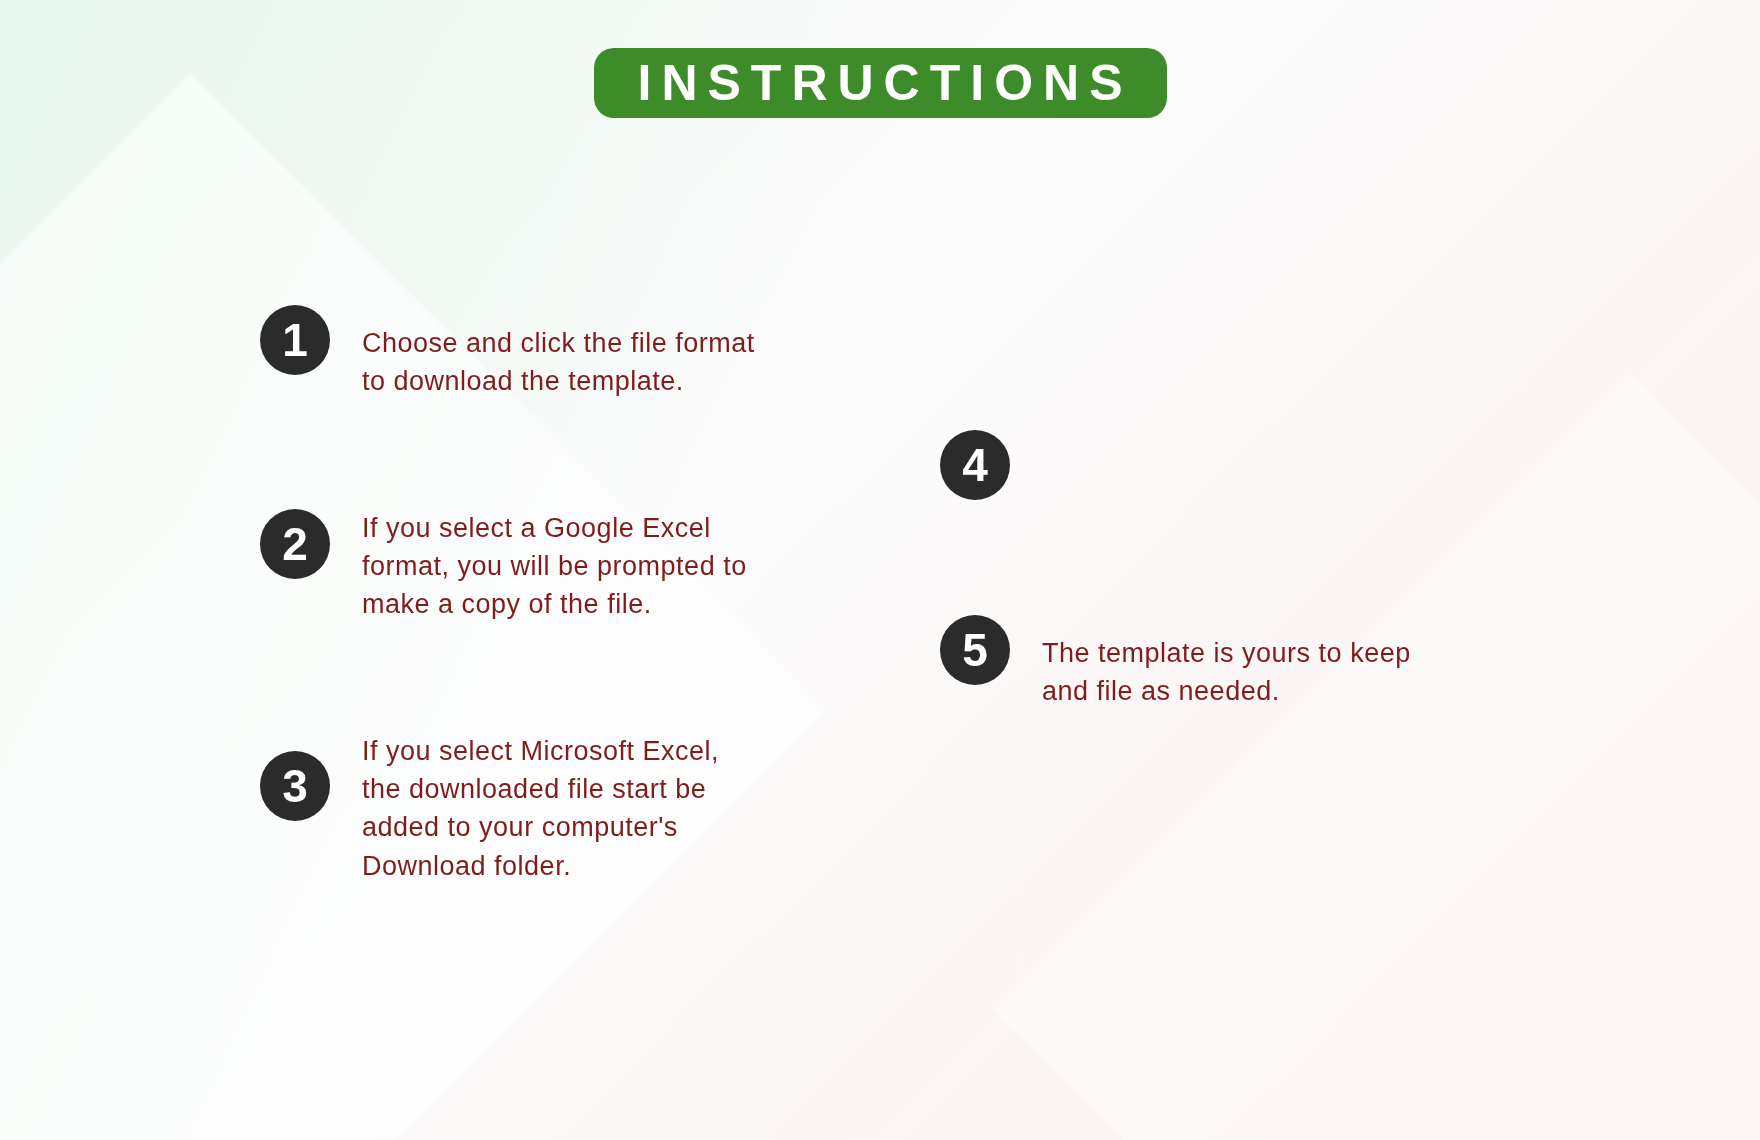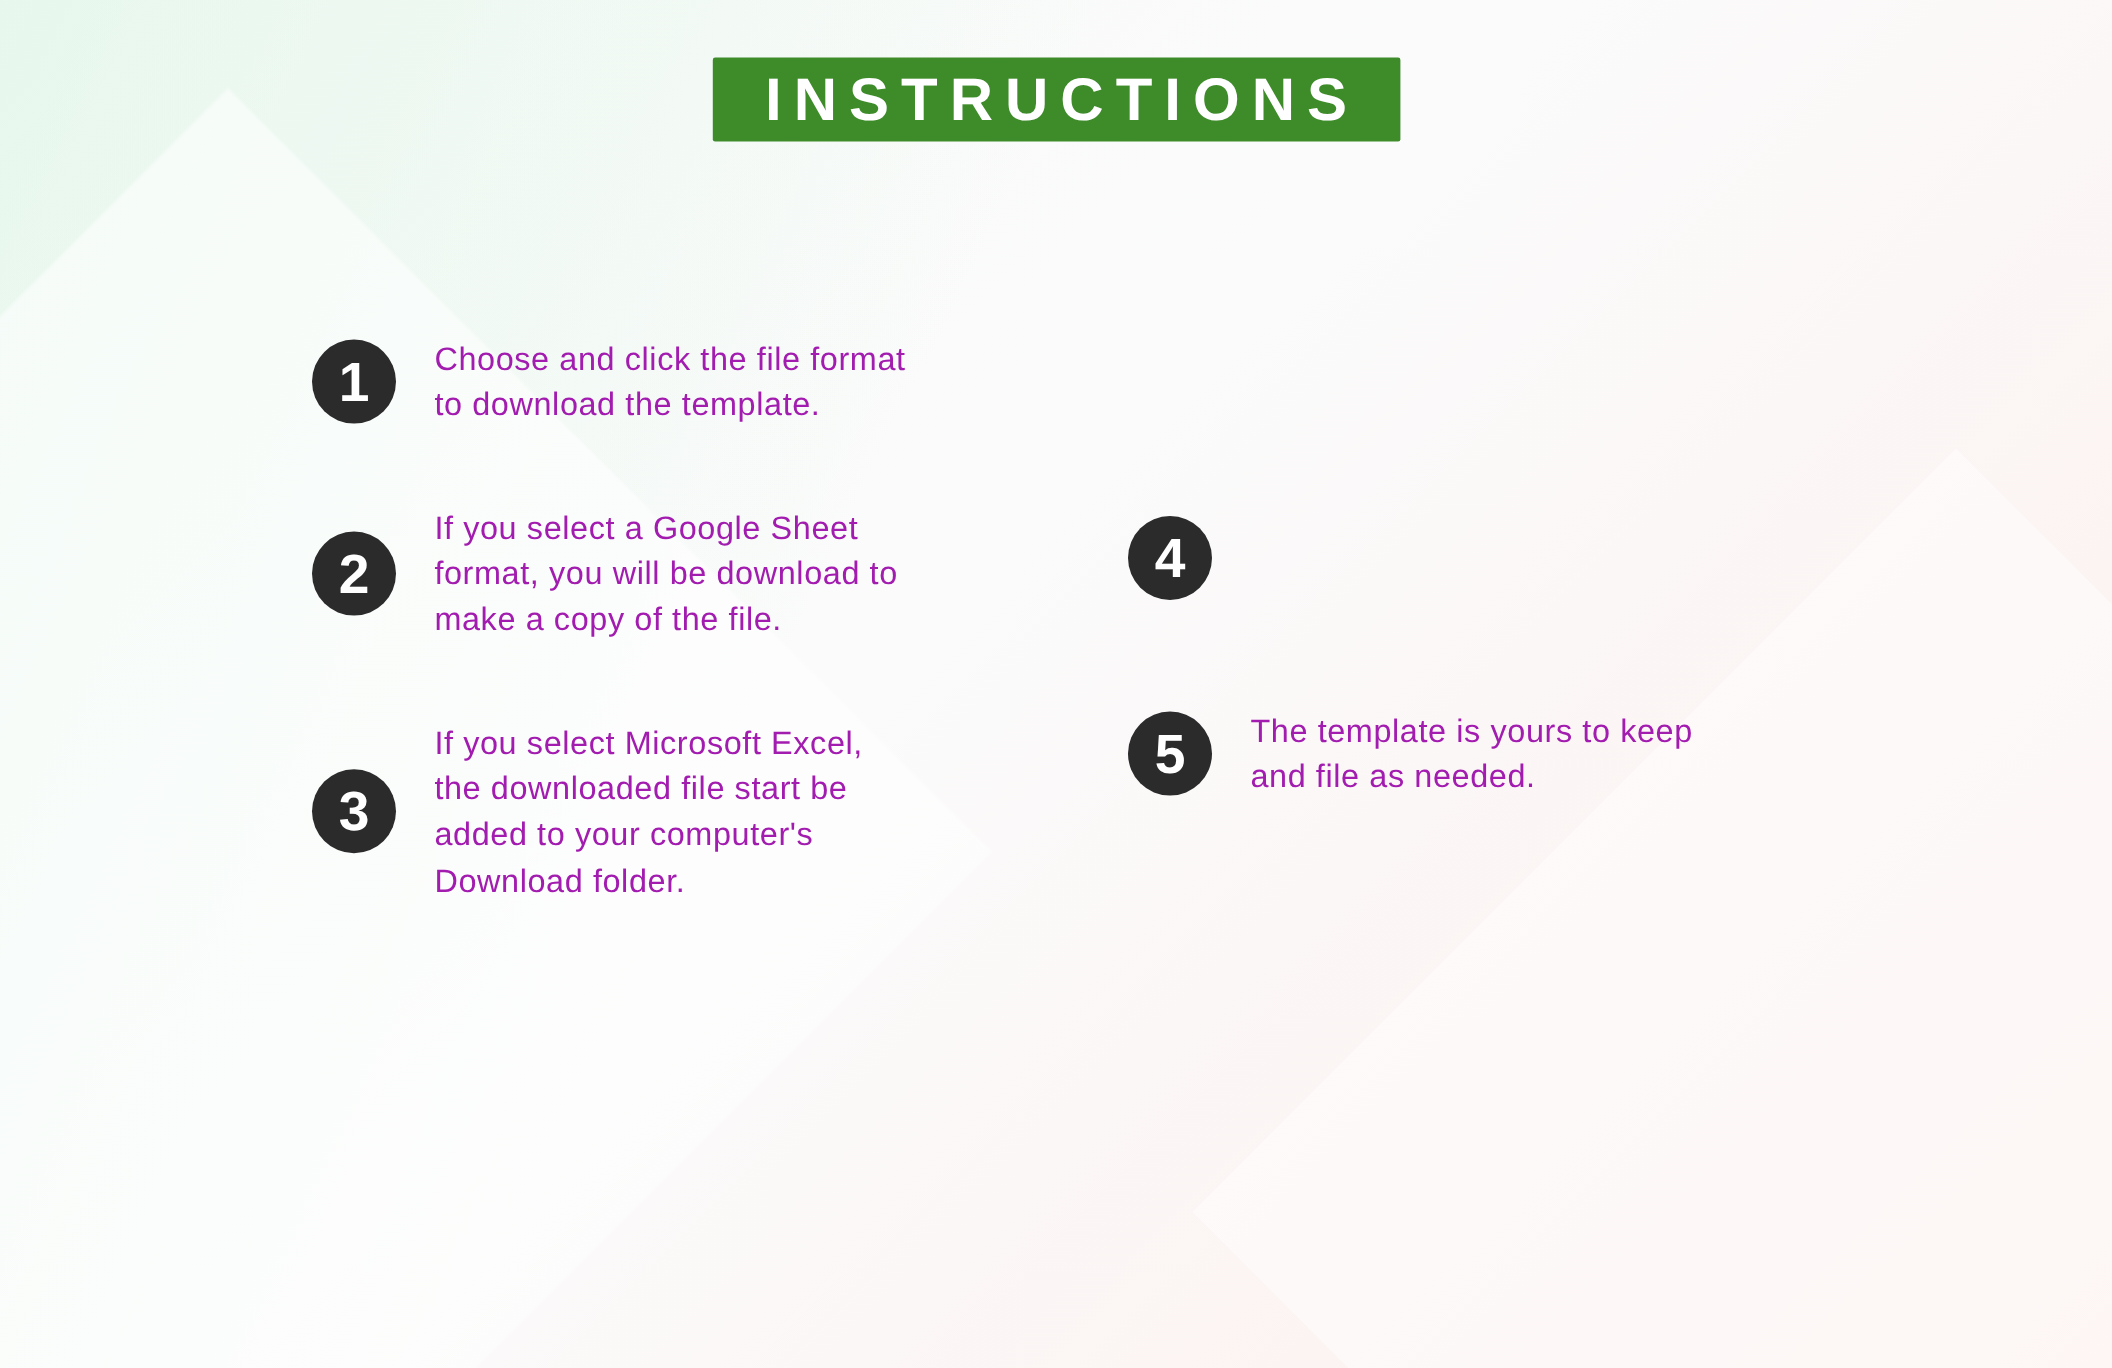--- a/index.html
+++ b/index.html
@@ -37,21 +37,21 @@
     justify-content: center;
     padding-top: 48px;
   }
   .title-pill {
     background: #3e8b2a;
     color: #ffffff;
     font-weight: 700;
     letter-spacing: 10px;
     font-size: 50px;
     padding: 10px 34px 10px 44px;
-    border-radius: 2px;
+    border-radius: 20px;
     font-family: "Arial Narrow", "Arial", sans-serif;
     text-transform: uppercase;
     line-height: 1;
     font-stretch: condensed;
   }
   .columns {
     position: absolute;
     top: 280px;
     left: 260px;
     right: 180px;
@@ -77,26 +77,27 @@
     color: #ffffff;
     display: flex;
     align-items: center;
     justify-content: center;
     font-size: 46px;
     font-weight: 800;
     font-family: "Arial Black", "Arial", sans-serif;
     line-height: 1;
   }
   .step-text {
-    color: #a21caf;
+    color: #7f1d1d;
     font-size: 27px;
     line-height: 1.42;
     letter-spacing: 0.5px;
     font-weight: 400;
     max-width: 400px;
+    margin-top: 44px;
   }
 </style>
 </head>
 <body>
 
 <div class="bg-shapes"></div>
 
 <div class="title-wrap">
   <div class="title-pill">INSTRUCTIONS</div>
 </div>
@@ -104,21 +105,21 @@
 <div class="columns">
   <div class="col-left">
 
     <div class="step">
       <div class="badge">1</div>
       <div class="step-text">Choose and click the file format to download the template.</div>
     </div>
 
     <div class="step">
       <div class="badge">2</div>
-      <div class="step-text">If you select a Google Sheet format, you will be download to make a copy of the file.</div>
+      <div class="step-text">If you select a Google Excel format, you will be prompted to make a copy of the file.</div>
     </div>
 
     <div class="step">
       <div class="badge">3</div>
       <div class="step-text">If you select Microsoft Excel, the downloaded file start be added to your computer's Download  folder.</div>
     </div>
 
   </div>
 
   <div class="col-right">

